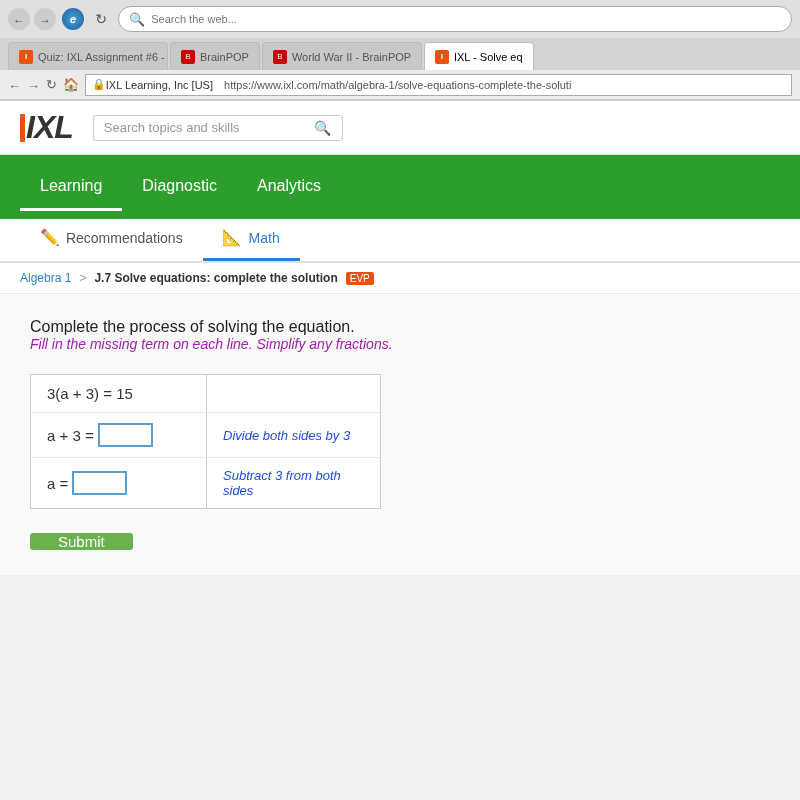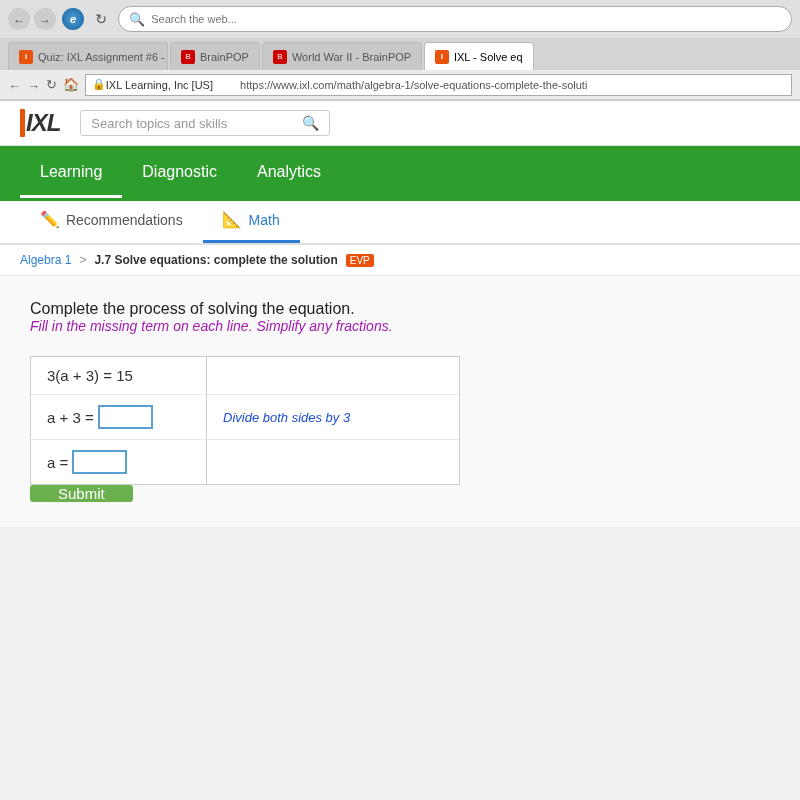--- a/index.html
+++ b/index.html
@@ -222,21 +222,21 @@
     }
 
     .ixl-logo-bar {
       width: 5px;
       height: 28px;
       background: #e8520a;
       border-radius: 1px;
     }
 
     .ixl-logo-text {
-      font-size: 24px;
+      font-size: 32px;
       font-weight: bold;
       color: #333;
       font-style: italic;
       letter-spacing: -1px;
     }
 
     .search-bar {
       display: flex;
       align-items: center;
       border: 1px solid #ccc;
@@ -257,21 +257,21 @@
       color: #666;
       cursor: pointer;
     }
 
     
     .nav-bar {
       background: #2d9e2d;
       display: flex;
       align-items: center;
       padding: 0 20px;
-      height: 55px;
+      height: 64px;
     }
 
     .nav-item {
       color: white;
       font-size: 16px;
       padding: 0 20px;
       height: 48px;
       display: flex;
       align-items: center;
       cursor: pointer;
@@ -386,23 +386,24 @@
       border: none;
       padding: 0 28px;
       font-size: 15px;
       border-radius: 3px;
       cursor: pointer;
       font-weight: 500;
     }
 
     
     .eq-table {
-      width: 430px;
+      width: 351px;
       border: 1px solid #ccc;
       background: white;
+      margin-bottom: 24px;
     }
 
     .eq-table-row {
       display: grid;
       grid-template-columns: 175px 1px 1fr;
       border-bottom: 1px solid #e8e8e8;
     }
 
     .eq-table-row:last-child {
       border-bottom: none;
@@ -471,21 +472,21 @@
   </div>
 
   <div class="url-bar-row">
     <button class="url-nav-btn">←</button>
     <button class="url-nav-btn">→</button>
     <button class="url-nav-btn">↻</button>
     <span class="home-btn">🏠</span>
     <div class="url-field">
       <span>🔒</span>
       <span class="url-text">IXL Learning, Inc [US]</span>
-      <span class="url-text" style="margin-left:24px; color:#555;">&nbsp;<span>https://www.ixl.com/math/algebra-1/solve-equations-complete-the-soluti</span></span>
+      <span class="url-text" style="margin-left:8px; color:#555;">&nbsp;<span>https://www.ixl.com/math/algebra-1/solve-equations-complete-the-soluti</span></span>
     </div>
   </div>
 
 </div>
 
 <div class="ixl-header">
   <div class="ixl-logo">
     <div class="ixl-logo-bar"></div>
     <span class="ixl-logo-text">IXL</span>
   </div>
@@ -552,17 +553,20 @@
         <span>Divide both sides by 3</span>
       </div>
     </div>
 
     <div class="eq-table-row">
       <div class="eq-cell-left">
         <span>a =</span>
         &nbsp;<input class="answer-input" type="text" style="">
       </div>
       <div class="eq-cell-divider"></div>
+      <div class="eq-cell-right">
+        <span>Subtract 3 from both sides</span>
+      </div>
     </div>
   </div>
 
   <button class="submit-btn">Submit</button>
 </div>
 
 </body></html>

